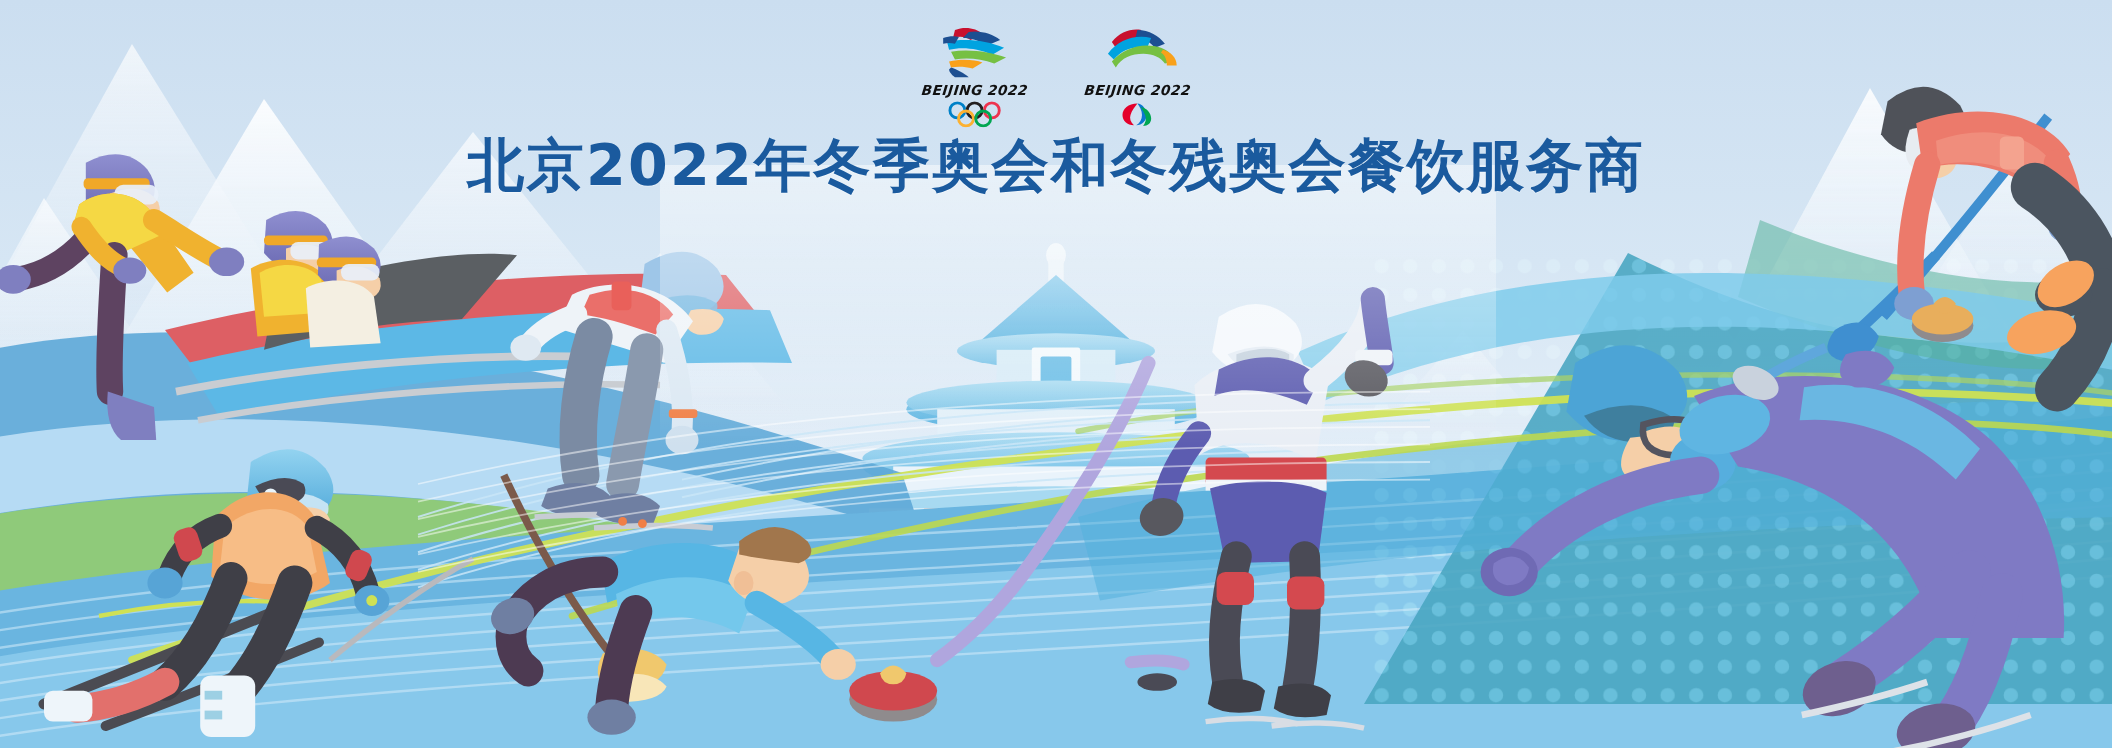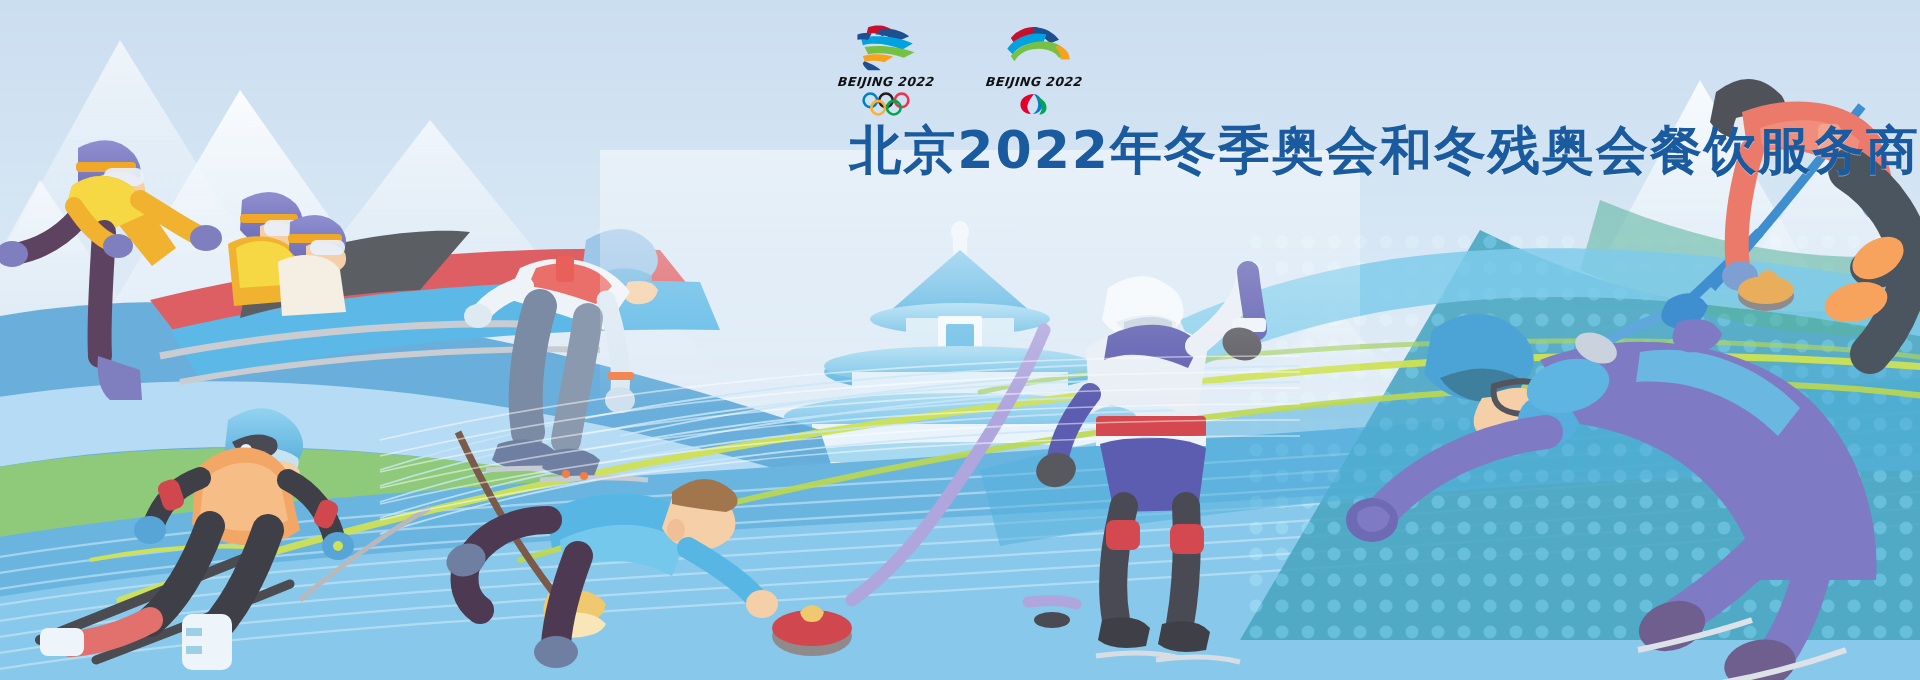--- a/index.html
+++ b/index.html
@@ -28,21 +28,21 @@
     font-style:italic;font-weight:bold;
     font-size:12.5px;letter-spacing:.4px;color:#111;
     margin-top:2px;white-space:nowrap;
     transform:skewX(-6deg);
   }
   .emblem .sym{margin-top:3px;height:24px;}
 
   
   #title{
     position:absolute;left:0;top:116px;width:1920px;
-    text-align:right;z-index:45;
+    text-align:center;z-index:45;
     font-family:"DejaVu Sans","Liberation Sans",sans-serif;
     font-weight:bold;
     font-size:52px;
     letter-spacing:2px;
     color:#1a5a9e;
     text-shadow:0 1px 0 rgba(255,255,255,.35);
   }
 </style>
 </head>
 <body>

